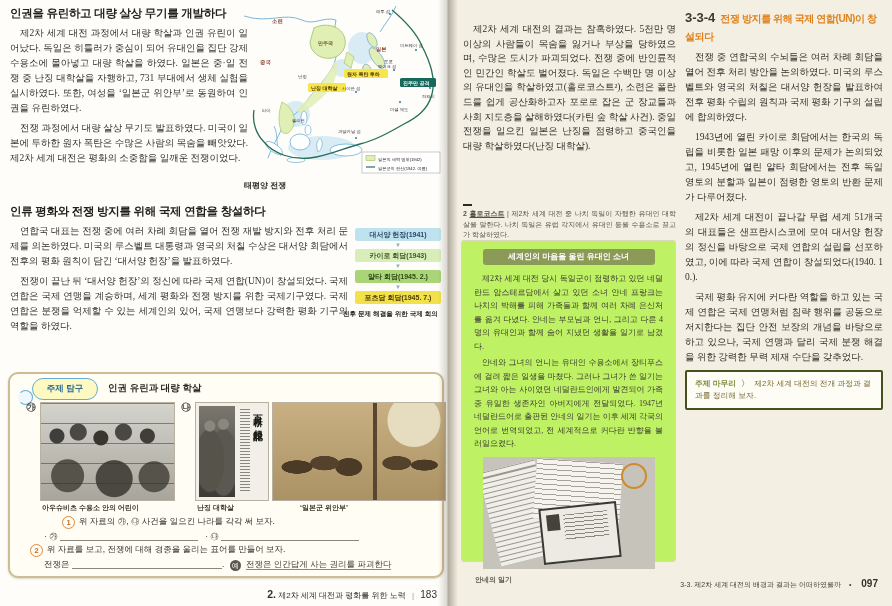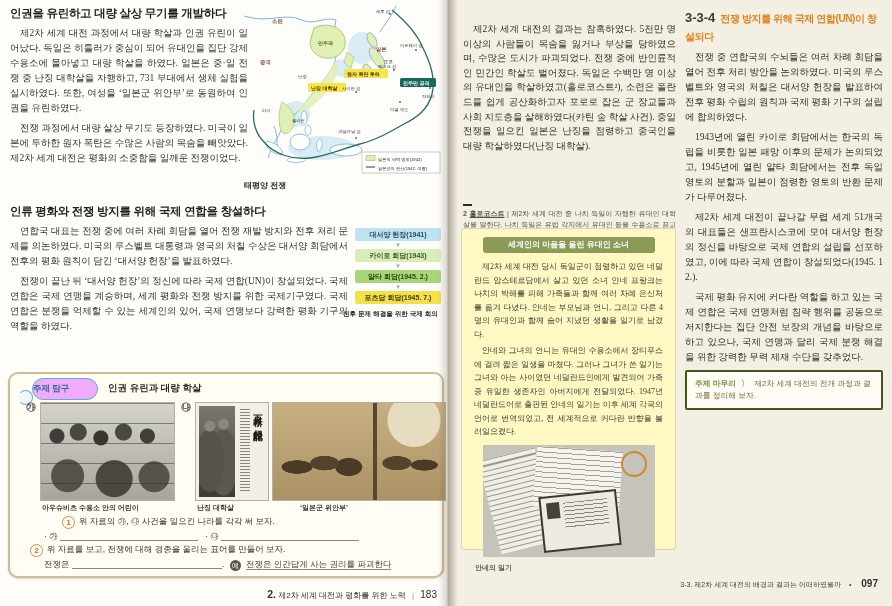--- a/index.html
+++ b/index.html
@@ -20,22 +20,22 @@
   
   .tl-box{width:86px;height:13px;line-height:13px;text-align:center;font-size:7px;font-weight:bold;
           color:#274a66;border-radius:2px;}
   .tl-blue{background:#bfe2ef;} .tl-lgreen{background:#d9edbb;color:#3c5a1e;}
   .tl-green{background:#a9d478;color:#2e4a14;} .tl-yellow{background:#f2e14a;color:#4a3c08;}
   .tl-arrow{width:86px;text-align:center;font-size:6px;color:#8fb0c0;line-height:8px;}
   .tl-cap{font-size:6.6px;font-weight:bold;color:#2c2a24;white-space:nowrap;}
   
   #activity{position:absolute;left:8px;top:372px;width:432px;height:202px;background:#fffdf4;
             border:2px solid #cdbd92;border-radius:10px;box-shadow:0 1px 2px rgba(120,100,60,.25);}
-  .cloud-badge{position:absolute;left:22px;top:4px;width:64px;height:20px;background:#f0abfc;
-               border:1.6px solid #62aed4;border-radius:12px;line-height:19px;
+  .cloud-badge{position:absolute;left:22px;top:4px;width:64px;height:20px;background:#fef9c3;
+               border:1.6px solid #62aed4;border-radius:12px;text-align:center;line-height:19px;
                font-size:8.5px;font-weight:bold;color:#2a6d96;}
   .cloud-swirl{position:absolute;left:8px;top:16px;width:13px;height:13px;border:1.6px solid #62aed4;
                border-radius:50%;border-left-color:transparent;background:#eef8fd;}
   .act-title{position:absolute;left:98px;top:8px;font-size:9.5px;font-weight:bold;color:#2c2a24;}
   .mark{position:absolute;font-size:10px;color:#444;font-weight:bold;}
   .photo{position:absolute;top:28px;height:97px;border:1px solid #b8b0a0;}
   .cap{position:absolute;top:129px;font-size(7px);font-size:7px;font-weight:bold;color:#3a382f;}
   .qrow{position:absolute;left:20px;font-size:8.5px;color:#33312c;}
   .circ-num{display:inline-block;width:11px;height:11px;line-height:11px;border:1px solid #dd8a3a;
             border-radius:50%;color:#c96a1e;font-size:7.5px;text-align:center;font-weight:bold;
@@ -46,21 +46,21 @@
   .ans-text{border-bottom:1px solid #8a887e;color:#3c3a32;}
   
   .l-footer{position:absolute;right:10px;top:588px;font-size:8px;color:#33312c;}
   .l-footer b{font-size:10.5px;}
   
   .q-icon{display:inline-block;width:8px;height:10px;background:#e8a81e;border:1px solid #b5790a;
           border-radius:1px;vertical-align:-2px;margin-right:4px;
           background-image:linear-gradient(#fff 1px,transparent 1px);background-size:100% 3px;background-position:0 2px;}
   .fn-rule{width:9px;height:2.4px;background:#2c2a24;}
   .fn{font-size:7px;line-height:10.5px;color:#55524a;text-align:justify;word-break:break-all;}
-  #story-box{position:absolute;left:14px;top:228px;width:215px;height:322px;background:#fef9c3;
+  #story-box{position:absolute;left:14px;top:240px;width:215px;height:322px;background:#bef264;
              border-radius:4px;box-shadow:inset 0 0 0 1px #ddd5bc;}
   .story-head{margin:9px auto 7px auto;width:172px;height:16px;line-height:16px;border-radius:3px;
               background:#8c9a58;color:#fff;font-size:8px;font-weight:bold;text-align:center;}
   .story-body{padding:0 13px;}
   .diary{position:relative;margin:6px auto 4px auto;width:172px;height:112px;background:#c6c3ba;overflow:hidden;}
   .diary .page1{position:absolute;left:6px;top:8px;width:58px;height:96px;background:#efeee8;transform:rotate(-14deg);
         background-image:repeating-linear-gradient(to bottom,#9a968c 0 1px,transparent 1px 5px);background-position:0 6px;}
   .diary .page2{position:absolute;left:52px;top:4px;width:86px;height:60px;background:#f4f3ee;transform:rotate(4deg);
         background-image:repeating-linear-gradient(to bottom,#a6a298 0 1px,transparent 1px 5px);}
   .diary .card{position:absolute;left:58px;top:48px;width:74px;height:52px;background:#eceae2;border:2px solid #3a3832;
@@ -115,21 +115,21 @@
 <body>
 
 <div id="stage">
 
   <div id="left-page">
 
     <div class="abs sec-head" style="left:10px;top:6px;">인권을 유린하고 대량 살상 무기를 개발하다</div>
 
     <div class="abs" style="left:10px;top:26px;width:238px;">
       <p class="body-p">제2차 세계 대전 과정에서 대량 학살과 인권 유린이 일어났다. 독일은 히틀러가 중심이 되어 유대인을 집단 강제 수용소에 몰아넣고 대량 학살을 하였다. 일본은 중·일 전쟁 중 난징 대학살을 자행하고, 731 부대에서 생체 실험을 실시하였다. 또한, 여성을 ‘일본군 위안부’로 동원하여 인권을 유린하였다.</p>
-      <p class="body-p">전쟁 과정에서 대량 살상 무기도 등장하였다. 미국이 일본에 투하한 원자 폭탄은 수많은 사람의 목숨을 빼앗았다. 제2차 세계 대전은 평화의 소중함을 일깨운 전쟁이었다.</p>
+      <p class="body-p">전쟁 과정에서 대량 살상 무기도 발표하였다. 미국이 일본에 투하한 원자 폭탄은 수많은 사람의 목숨을 빼앗았다. 제2차 세계 대전은 평화의 소중함을 일깨운 전쟁이었다.</p>
     </div>
 
     <div class="abs" style="left:244px;top:6px;width:200px;height:190px;">
       <svg width="198" height="172" viewBox="0 0 198 172">
 
         <ellipse cx="118" cy="42" rx="14" ry="16" fill="#d9ecf6"></ellipse>
         <ellipse cx="98" cy="62" rx="10" ry="9" fill="#d9ecf6"></ellipse>
         <ellipse cx="52" cy="108" rx="14" ry="13" fill="#d9ecf6"></ellipse>
         <ellipse cx="78" cy="142" rx="34" ry="12" fill="#d9ecf6"></ellipse>
 
@@ -297,21 +297,21 @@
       </div>
       <div class="story-cap">안네의 일기</div>
     </div>
 
     <div class="abs" style="left:238px;top:8px;width:198px;">
       <div style="margin-bottom:6px;">
         <span class="rc-headnum">3-3-4</span><span class="rc-head">전쟁 방지를 위해 국제 연합(UN)이 창설되다</span>
       </div>
       <p class="body-p">전쟁 중 연합국의 수뇌들은 여러 차례 회담을 열어 전후 처리 방안을 논의하였다. 미국의 루스벨트와 영국의 처칠은 대서양 헌장을 발표하여 전후 평화 수립의 원칙과 국제 평화 기구의 설립에 합의하였다.</p>
       <p class="body-p">1943년에 열린 카이로 회담에서는 한국의 독립을 비롯한 일본 패망 이후의 문제가 논의되었고, 1945년에 열린 얄타 회담에서는 전후 독일 영토의 분할과 일본이 점령한 영토의 반환 문제가 다루어졌다.</p>
-      <p class="body-p">제2차 세계 대전이 끝나갈 무렵 세계 51개국의 대표들은 샌프란시스코에 모여 대서양 헌장의 정신을 바탕으로 국제 연합의 설립을 선포하였고, 이에 따라 국제 연합이 창설되었다(1945. 12.).</p>
+      <p class="body-p">제2차 세계 대전이 끝나갈 무렵 세계 51개국의 대표들은 샌프란시스코에 모여 대서양 헌장의 정신을 바탕으로 국제 연합의 설립을 선포하였고, 이에 따라 국제 연합이 창설되었다(1940. 10.).</p>
       <p class="body-p">국제 평화 유지에 커다란 역할을 하고 있는 국제 연합은 국제 연맹처럼 침략 행위를 공동으로 저지한다는 집단 안전 보장의 개념을 바탕으로 하고 있으나, 국제 연맹과 달리 국제 분쟁 해결을 위한 강력한 무력 제재 수단을 갖추었다.</p>
       <div id="wrapup">
         <span class="wl">주제 마무리</span>
         <span class="wl">〉</span>
         <span>제2차 세계 대전의 전개 과정과 결과를 정리해 보자.</span>
       </div>
     </div>
 
     <div class="r-footer">
       <span>3-3. 제2차 세계 대전의 배경과 결과는 어떠하였을까</span>

